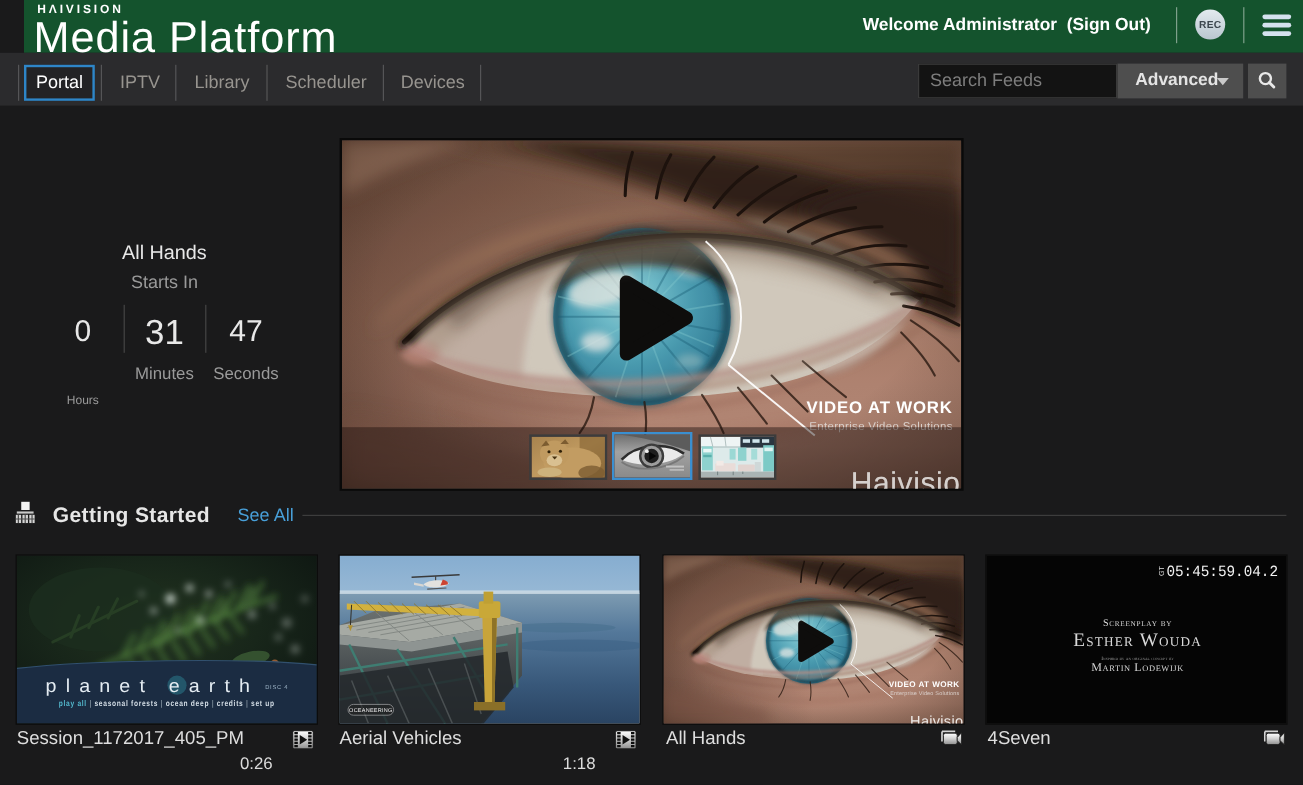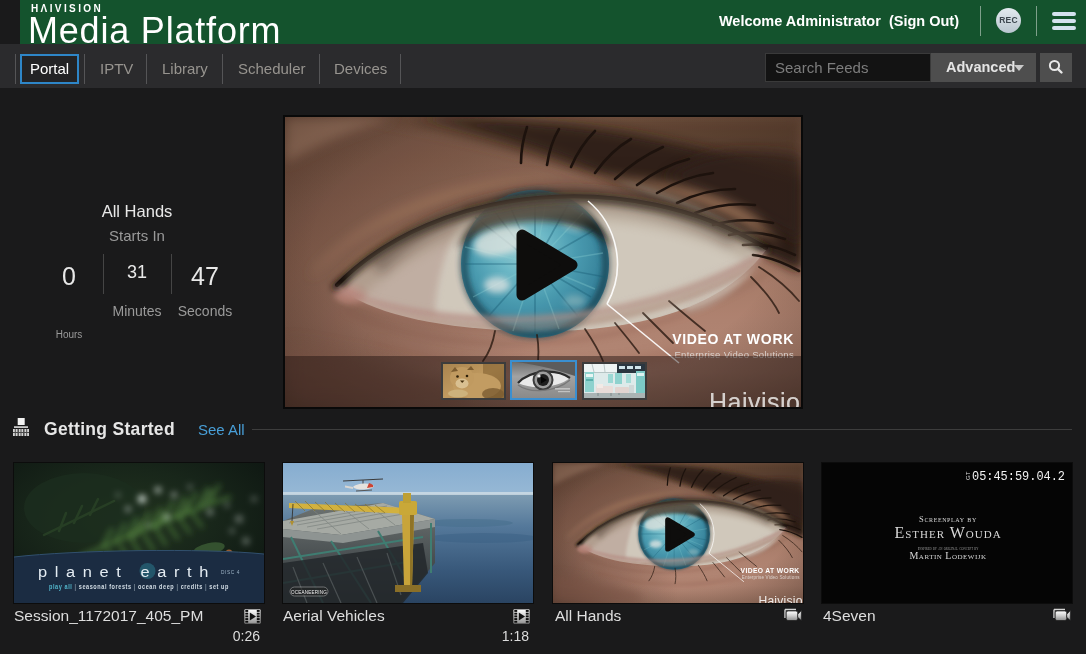--- a/index.html
+++ b/index.html
@@ -49,21 +49,21 @@
   
   #gs-title { position:absolute; left:44px; top:419px; color:#e6e6e6; font-size:17.5px; font-weight:bold;
               letter-spacing:0.3px; }
   #seeall { position:absolute; left:198px; top:421px; color:#489fd8; font-size:15px; }
   #hline { position:absolute; left:252px; top:429px; width:820px; height:1px; background:#3d3d3d; }
 
   
   .card { position:absolute; top:462px; width:252px; height:142px; border:1px solid #0c0c0c; }
   .ctitle { position:absolute; top:607px; color:#dedede; font-size:15.5px; }
   .cicon { position:absolute; top:609px; }
-  .cdur { position:absolute; top:628px; color:#dcdcdc; font-size:14px; text-align:right; width:60px; }
+  .cdur { position:absolute; top:628px; color:#dcdcdc; font-size:14px; width:60px; }
 </style>
 </head>
 <body>
 
 <div id="topbar">
   <div id="hv">HΛIVISION</div>
   <div id="mp">Media Platform</div>
   <div id="welcome">Welcome Administrator&nbsp; (Sign Out)</div>
   <div class="hdiv" style="left:960px"></div>
   <div id="rec">REC</div>
@@ -94,21 +94,21 @@
     <svg width="32" height="29" viewBox="0 0 32 29">
       <circle cx="14.5" cy="12.5" r="4.6" fill="none" stroke="#e8e8e8" stroke-width="2"></circle>
       <line x1="17.8" y1="15.8" x2="21.5" y2="19.5" stroke="#e8e8e8" stroke-width="2.4" stroke-linecap="round"></line>
     </svg>
   </div>
 </div>
 
 <div class="cd" style="left:37px; top:202px; width:200px; font-size:16.5px;">All Hands</div>
 <div class="cd" style="left:37px; top:227px; width:200px; font-size:15px; color:#9a9a9a;">Starts In</div>
 <div class="cd" style="left:35px; top:262px; width:68px; font-size:25px;">0</div>
-<div class="cd" style="left:103px; top:262px; width:68px; font-size:18px;">31</div>
+<div class="cd" style="left:103px; top:262px; width:68px; font-size:29px;">31</div>
 <div class="cd" style="left:171px; top:262px; width:68px; font-size:25px;">47</div>
 <div class="cd" style="left:103px; top:254px; width:1px; height:40px; background:#454545;"></div>
 <div class="cd" style="left:171px; top:254px; width:1px; height:40px; background:#454545;"></div>
 <div class="cd" style="left:35px; top:303px; width:68px; font-size:10px; color:#9a9a9a;margin-top:26px;">Hours</div>
 <div class="cd" style="left:103px; top:303px; width:68px; font-size:14px; color:#9a9a9a;">Minutes</div>
 <div class="cd" style="left:171px; top:303px; width:68px; font-size:14px; color:#9a9a9a;">Seconds</div>
 
 <div id="feature">
   <svg width="516" height="290" viewBox="0 0 516 290" preserveAspectRatio="none">
     <use href="#eyepic" width="516" height="290"></use>

